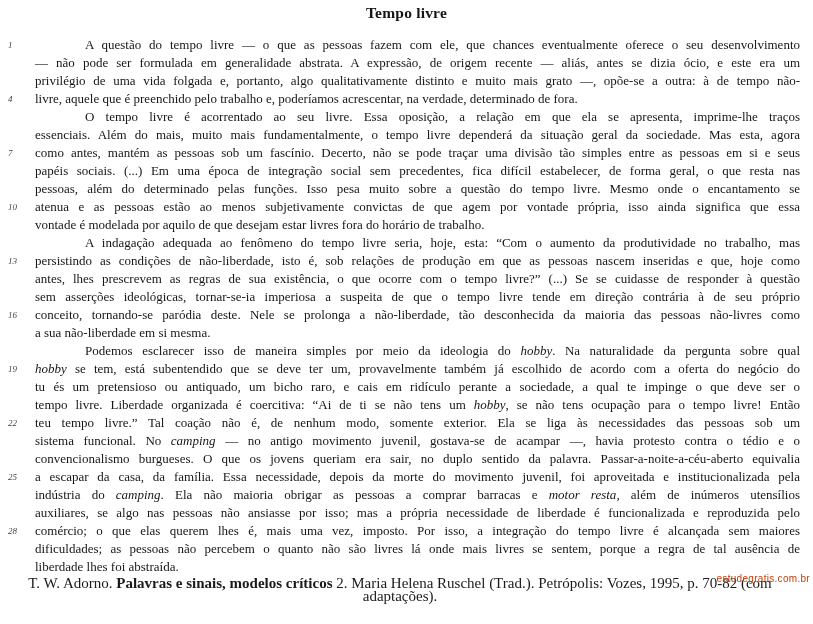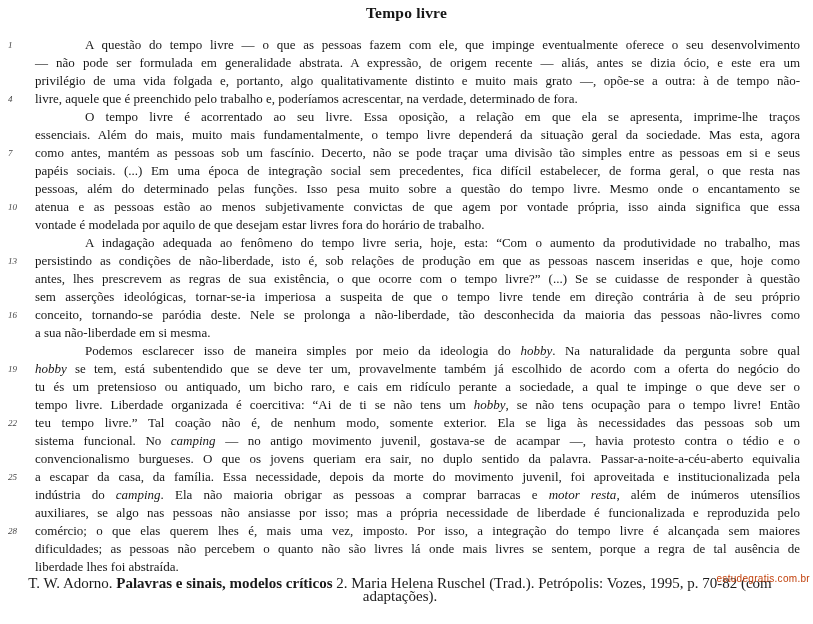--- a/index.html
+++ b/index.html
@@ -71,21 +71,21 @@
     color: #c2410c;
     letter-spacing: 0.3px;
   }
 </style>
 </head>
 <body>
 
 <div class="page">
   <h1 class="title">Tempo livre</h1>
   <div class="text-block">
-      <div class="line indent"><span class="line-num">1</span><span>A questão do tempo livre — o que as pessoas fazem com ele, que impinge eventualmente oferece o seu desenvolvimento</span></div>
+      <div class="line indent"><span class="line-num">1</span><span>A questão do tempo livre — o que as pessoas fazem com ele, que chances eventualmente oferece o seu desenvolvimento</span></div>
       <div class="line"><span>— não pode ser formulada em generalidade abstrata. A expressão, de origem recente — aliás, antes se dizia ócio, e este era um</span></div>
       <div class="line"><span>privilégio de uma vida folgada e, portanto, algo qualitativamente distinto e muito mais grato —, opõe-se a outra: à de tempo não-</span></div>
       <div class="line para-end"><span class="line-num">4</span><span>livre, aquele que é preenchido pelo trabalho e, poderíamos acrescentar, na verdade, determinado de fora.</span></div>
       <div class="line indent"><span>O tempo livre é acorrentado ao seu livre. Essa oposição, a relação em que ela se apresenta, imprime-lhe traços</span></div>
       <div class="line"><span>essenciais. Além do mais, muito mais fundamentalmente, o tempo livre dependerá da situação geral da sociedade. Mas esta, agora</span></div>
       <div class="line"><span class="line-num">7</span><span>como antes, mantém as pessoas sob um fascínio. Decerto, não se pode traçar uma divisão tão simples entre as pessoas em si e seus</span></div>
       <div class="line"><span>papéis sociais. (...) Em uma época de integração social sem precedentes, fica difícil estabelecer, de forma geral, o que resta nas</span></div>
       <div class="line"><span>pessoas, além do determinado pelas funções. Isso pesa muito sobre a questão do tempo livre. Mesmo onde o encantamento se</span></div>
       <div class="line"><span class="line-num">10</span><span>atenua e as pessoas estão ao menos subjetivamente convictas de que agem por vontade própria, isso ainda significa que essa</span></div>
       <div class="line para-end"><span>vontade é modelada por aquilo de que desejam estar livres fora do horário de trabalho.</span></div>

